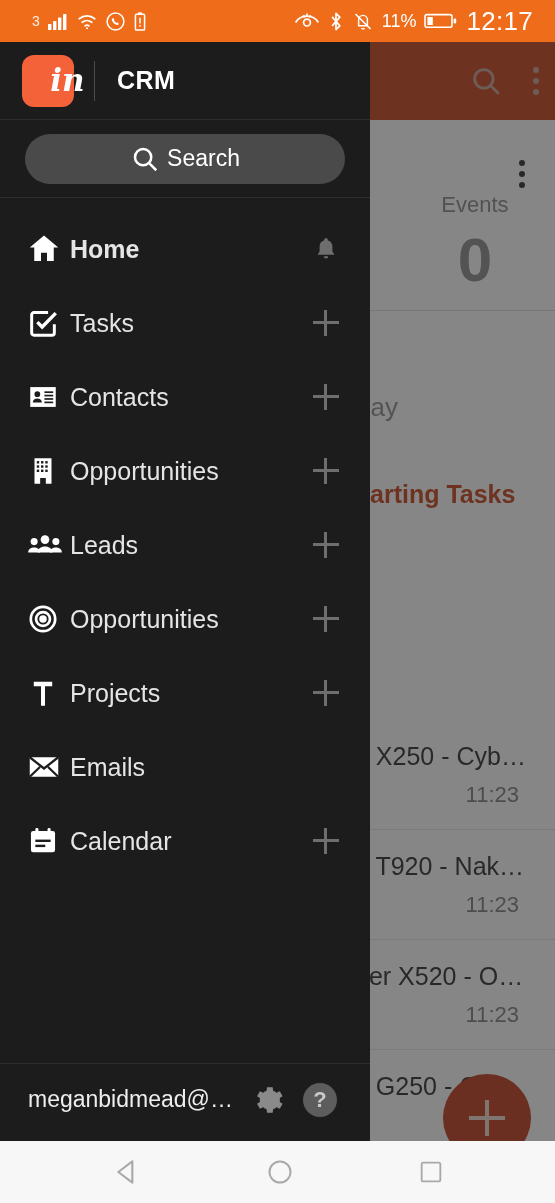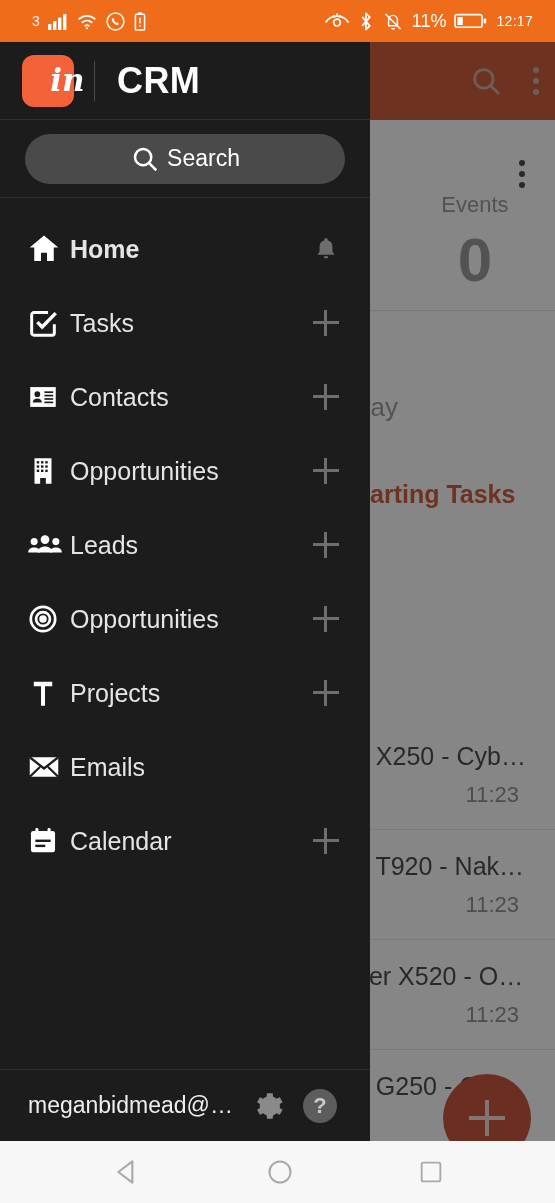--- a/index.html
+++ b/index.html
@@ -13,21 +13,21 @@
   
   #status-bar {
     position:absolute; top:0; left:0; width:555px; height:42px;
     background:#ef6c1a; display:flex; align-items:center;
     padding:0 14px; color:#fff;
   }
   .sb-left { display:flex; align-items:center; gap:7px; margin-left:18px; }
   .sb-right { display:flex; align-items:center; gap:8px; margin-left:auto; margin-right:8px; }
   .sb-txt { font-size:16px; color:#fff; opacity:.95; letter-spacing:.2px; }
   .sb-small { font-size:14px; opacity:.9; }
-  .sb-time { font-size:14px; color:#fff; letter-spacing:.3px; }
+  .sb-time { font-size:26px; color:#fff; letter-spacing:.3px; }
   .sb-pct { font-size:18px; color:#fff; }
   svg.i { display:block; }
 
   
   #app-background { position:absolute; top:42px; left:0; width:555px; height:1099px; background:#fafafa; }
   #bg-appbar { position:absolute; top:0; left:0; width:555px; height:78px; background:#c8401a; }
   #bg-appbar .bar-icons { position:absolute; right:16px; top:0; height:78px; display:flex; align-items:center; gap:30px; }
   #bg-body { position:absolute; top:78px; left:0; width:555px; height:1021px; background:#fff; }
 
   .kebab { display:flex; flex-direction:column; gap:5px; align-items:center; }
@@ -68,21 +68,21 @@
     background:#1c1c1c; color:#fff; overflow:hidden;
   }
   #drawer-header { height:78px; display:flex; align-items:center; padding-left:22px; border-bottom:1px solid #2e2e2e; }
   #logo {
     width:52px; height:52px; border-radius:12px; background:#f4623a;
     display:flex; align-items:center; justify-content:center;
     font-family:"DejaVu Serif", serif; font-style:italic; font-weight:bold;
     font-size:31px; color:#fff; line-height:1;padding-left:39px;
   }
   #logo-sep { width:1px; height:40px; background:#4a4a4a; margin:0 22px 0 20px; }
-  #drawer-title { font-size:36px; font-weight:bold; letter-spacing:.4px; color:#fff; }
+  #drawer-title { font-size:25px; font-weight:bold; letter-spacing:.4px; color:#fff; }
 
   #search-wrap { height:78px; display:flex; align-items:center; justify-content:center; border-bottom:1px solid #2e2e2e; }
   #search-box {
     width:320px; height:50px; border-radius:25px; background:#4a4a4a;
     display:flex; align-items:center; justify-content:center; gap:7px;
   }
   #search-box .s-label { font-size:23px; color:#ffffff; }
 
   .nav-item { height:74px; display:flex; align-items:center; padding:0 24px 0 26px; }
   .nav-icon { width:44px; display:flex; align-items:center; justify-content:flex-start; }
@@ -90,21 +90,21 @@
   .nav-item.active .nav-label { font-weight:bold; }
   .nav-action { width:40px; display:flex; align-items:center; justify-content:center; }
   .plus-ico { position:relative; width:26px; height:26px; }
   .plus-ico::before, .plus-ico::after { content:""; position:absolute; background:#6e6e6e; }
   .plus-ico::before { left:11px; top:0; width:3px; height:26px; }
   .plus-ico::after { top:11px; left:0; height:3px; width:26px; }
 
   #nav-list { padding-top:14px; }
 
   #drawer-footer {
-    position:absolute; bottom:0; left:0; width:370px; height:72px;
+    position:absolute; bottom:6px; left:0; width:370px; height:72px;
     display:flex; align-items:center; padding-left:28px; gap:18px;
     border-top:1px solid #2e2e2e; background:#1c1c1c;margin-top:47px;
   }
   #footer-email { font-size:23px; color:#eee; }
   #help-ico {
     width:34px; height:34px; border-radius:50%; background:#5d5d5d;
     display:flex; align-items:center; justify-content:center;
     font-size:22px; color:#c9c9c9; font-weight:bold;
   }
 

